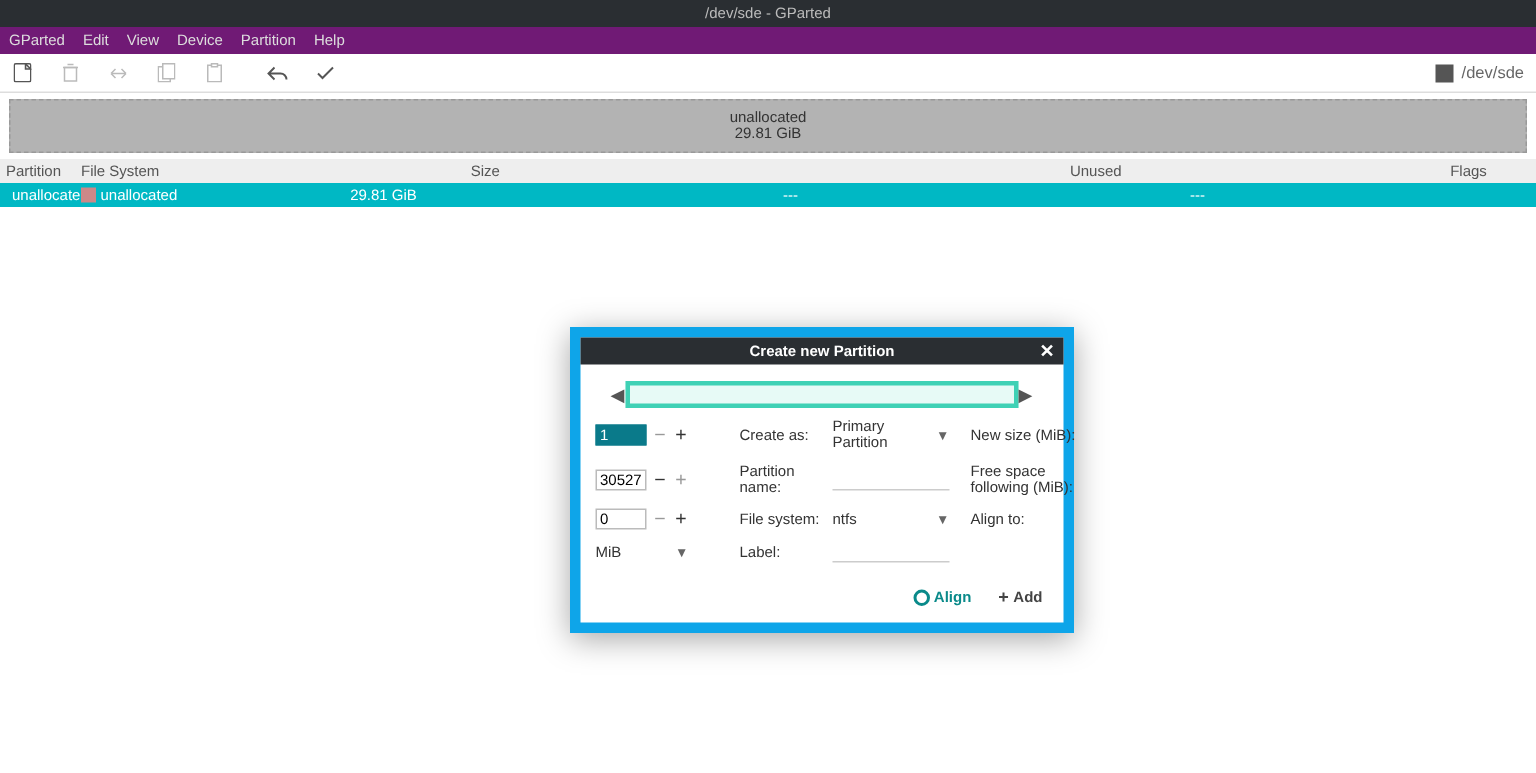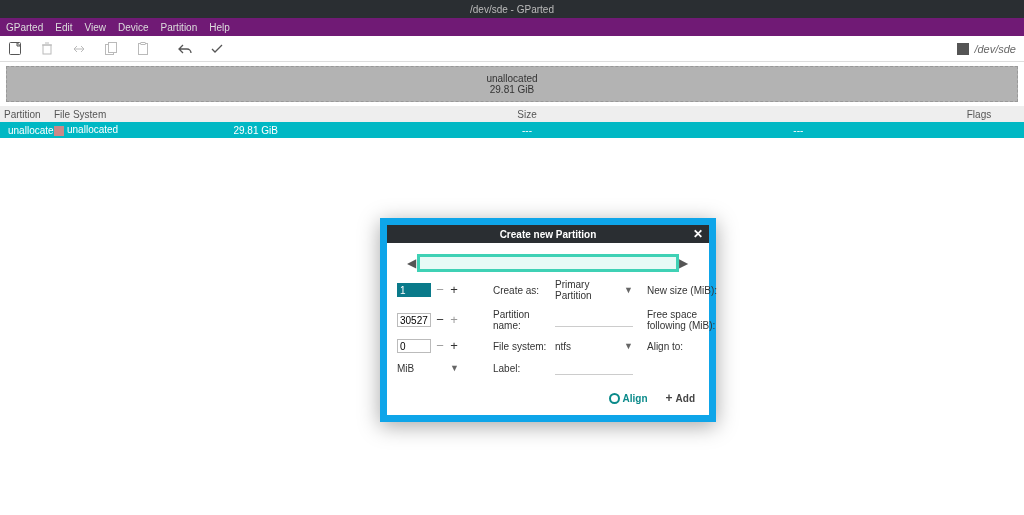--- a/index.html
+++ b/index.html
@@ -2,21 +2,21 @@
 <html><head>
 <meta charset="utf-8">
 <style>
 * { box-sizing: border-box; margin: 0; padding: 0; font-family: "Segoe UI", Arial, sans-serif; }
 body { width: 1024px; height: 515px; background: #fff; overflow: hidden; position: relative; font-size: 11px; }
 
 .titlebar { height: 18px; background: #2a2e32; color: #bbb; display: flex; align-items: center; justify-content: center; font-size: 10px; }
 .menubar { height: 18px; background: #701a75; color: #ddd; display: flex; align-items: center; padding: 0 6px; gap: 12px; font-size: 10px; }
 .menubar span { cursor: pointer; }
 
-.toolbar { height: 26px; background: #fff; border-bottom: 1px solid #ddd; display: flex; align-items: center; padding: 0 8px; gap: 18px; color: #666; font-style: italic; }
+.toolbar { height: 26px; background: #fff; border-bottom: 1px solid #ddd; display: flex; align-items: center; padding: 0 8px; gap: 18px; color: #666; }
 .toolbar .tb-left { display: flex; align-items: center; gap: 18px; }
 .toolbar .tb-right { margin-left: auto; display: flex; align-items: center; gap: 5px; font-size: 11px; }
 .toolbar .icn { width: 14px; height: 14px; display: inline-flex; align-items: center; justify-content: center; }
 .disk-icon { width: 12px; height: 12px; background: #555; }
 
 .diskmap { margin: 4px 6px; height: 36px; border: 1px dashed #999; background: #b3b3b3; display: flex; flex-direction: column; align-items: center; justify-content: center; color: #333; font-size: 10px; }
 
 .table-head { display: flex; background: #eee; color: #555; font-size: 10px; height: 16px; align-items: center; }
 .col-part { width: 50px; padding-left: 4px; }
 .col-fs { width: 70px; padding-left: 4px; }
@@ -121,20 +121,21 @@
 
 <div class="diskmap">
   <div>unallocated</div>
   <div>29.81 GiB</div>
 </div>
 
 <div class="table-head">
   <div class="col-part">Partition</div>
   <div class="col-fs">File System</div>
   <div class="col-size">Size</div>
+  <div class="col-unused">Unused</div>
   <div class="col-flags">Flags</div>
 </div>
 
 <div class="table-row">
   <div class="col-part" style="padding-left:8px">unallocated</div>
   <div class="col-fs"><span class="fs-swatch"></span><span>unallocated</span></div>
   <div class="col-size">29.81 GiB</div>
   <div class="col-used">---</div>
   <div class="col-unused">---</div>
   <div class="col-flags"></div>

